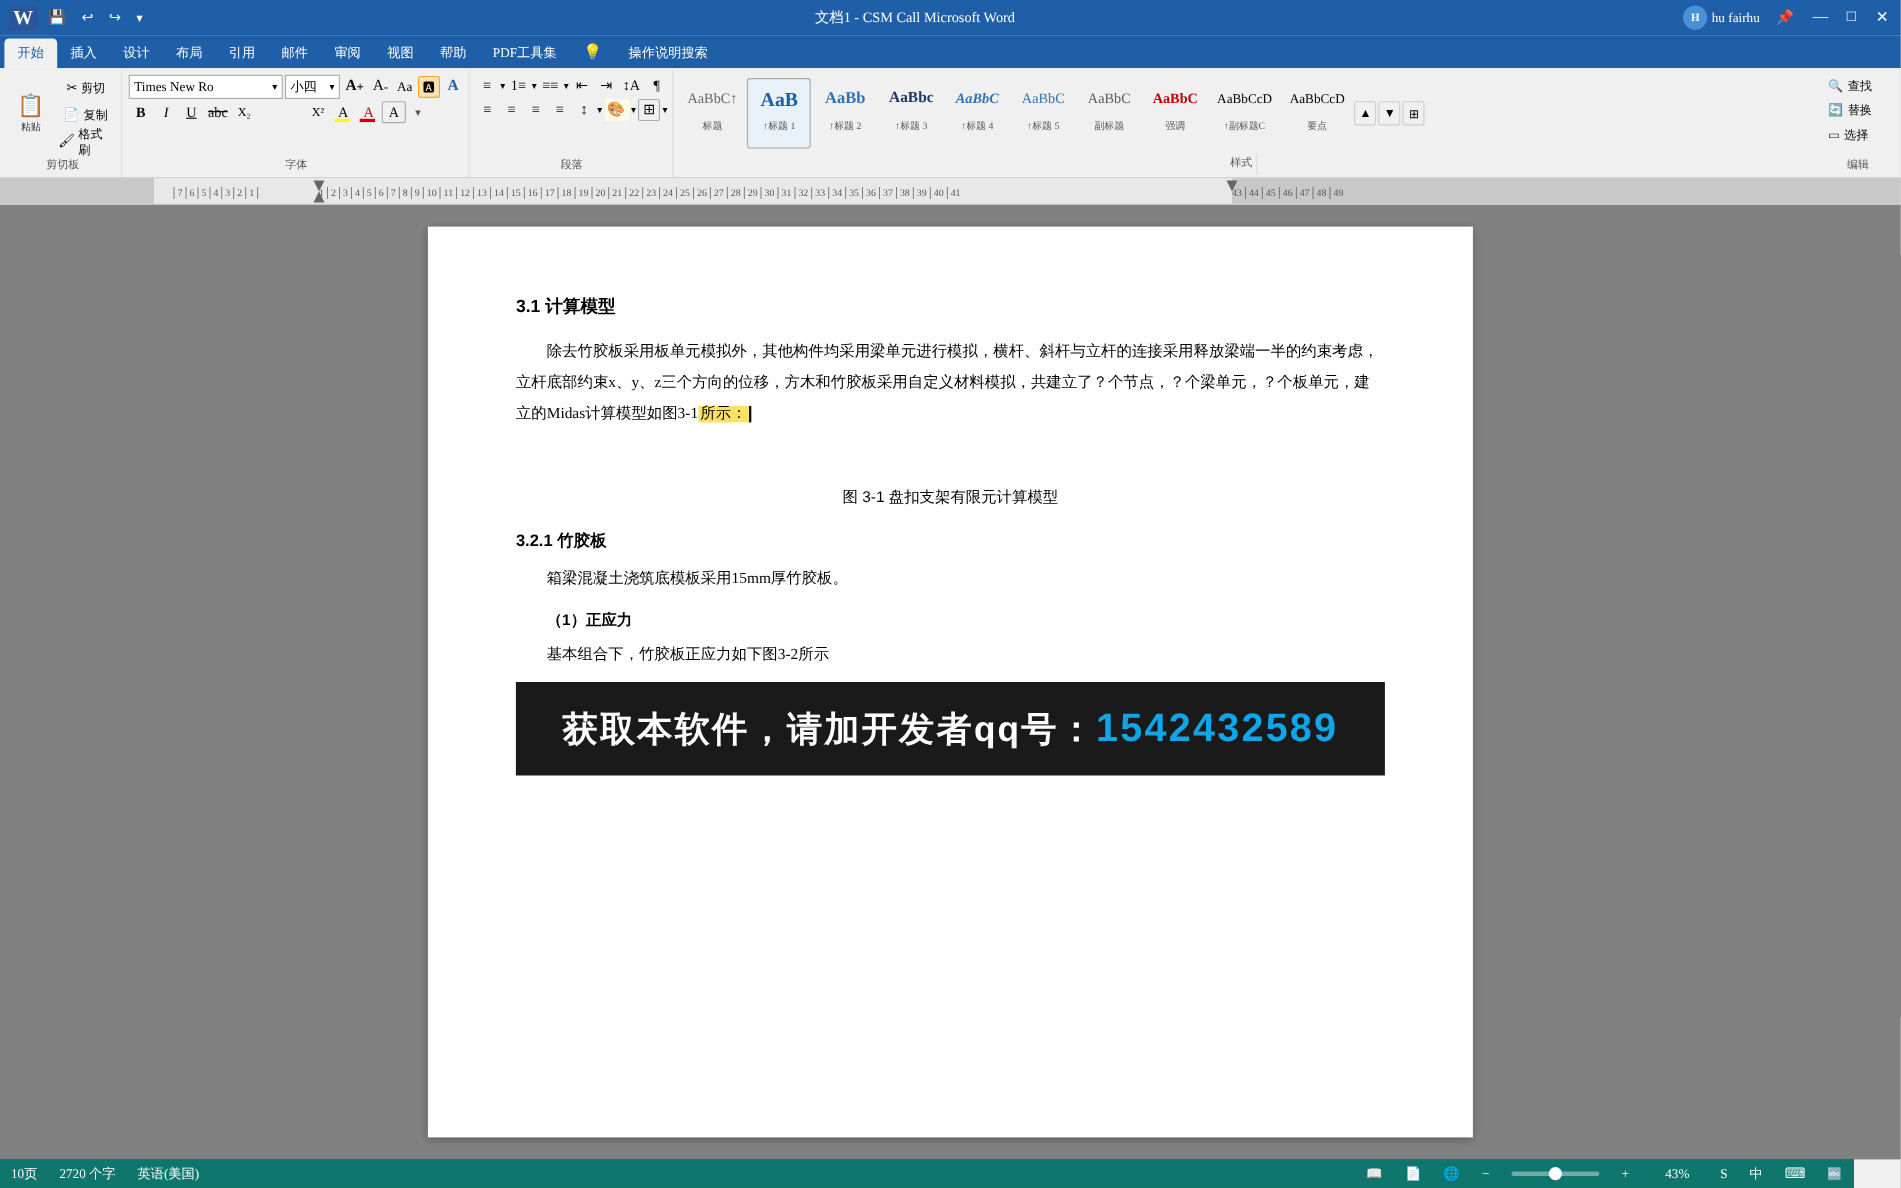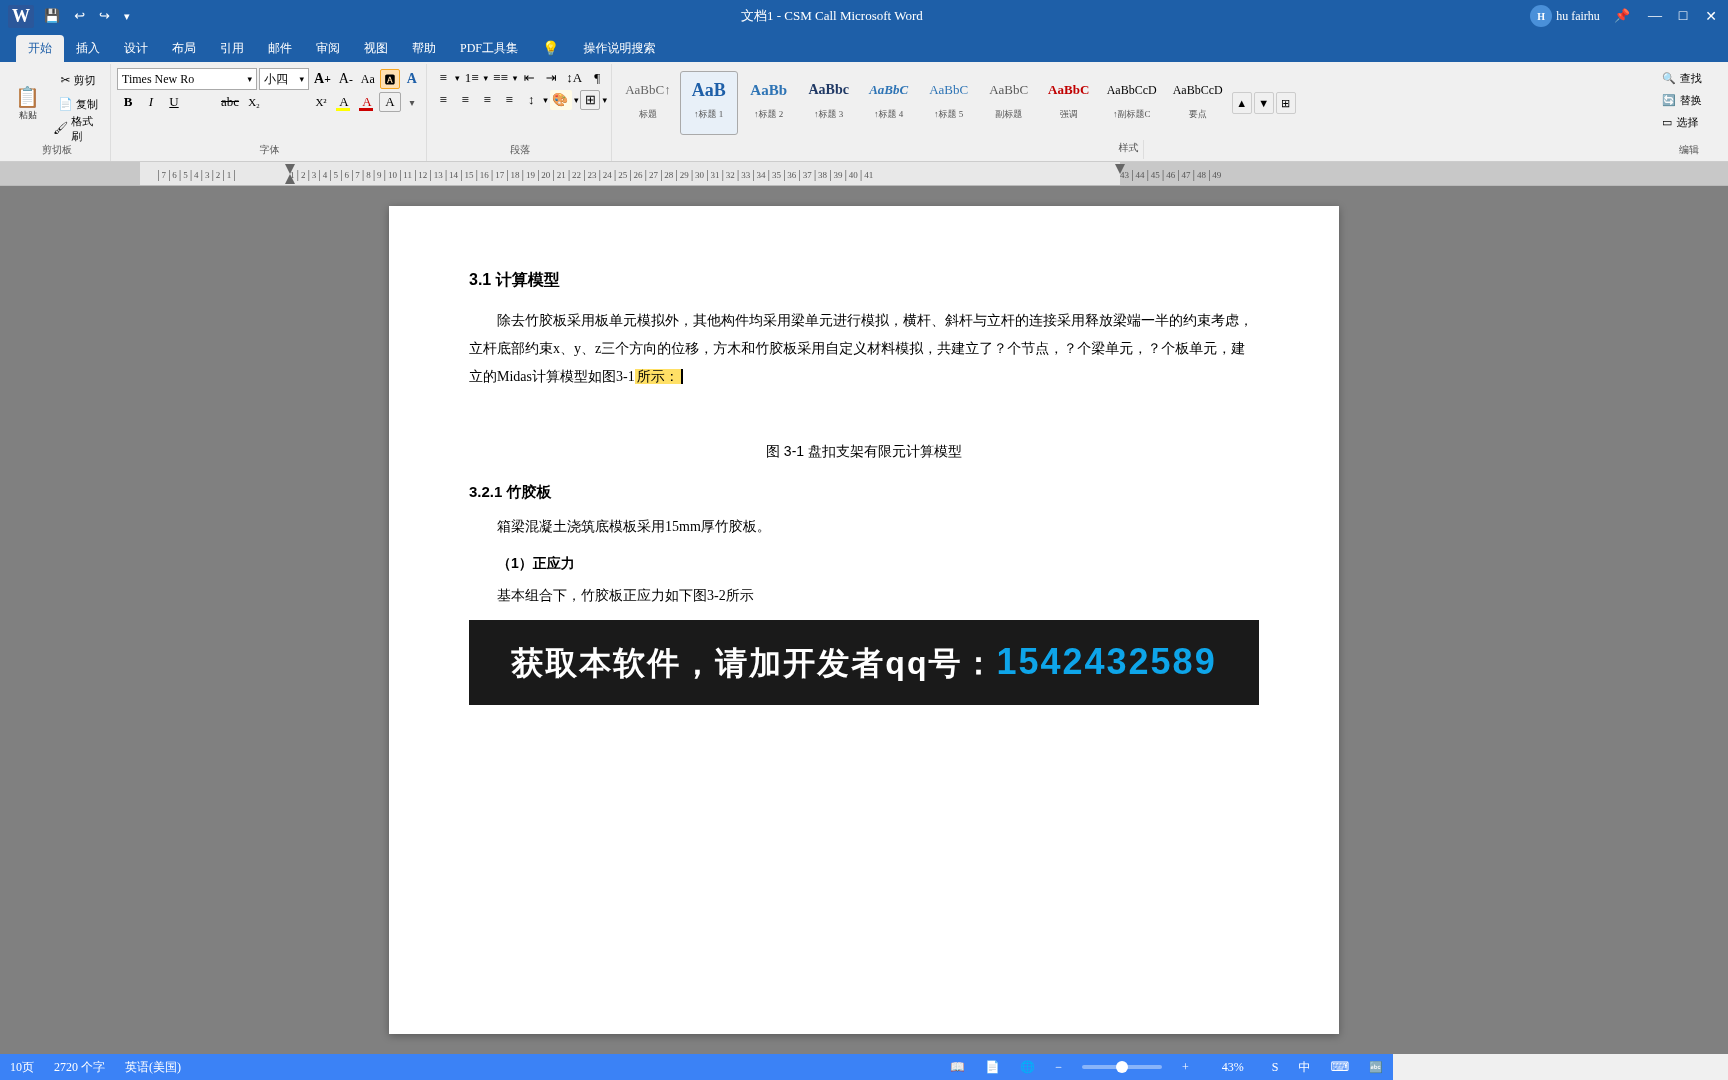--- a/index.html
+++ b/index.html
@@ -20,21 +20,21 @@
     .titlebar-center { flex: 1; text-align: center; font-size: 13px; }
     .titlebar-right { display: flex; align-items: center; gap: 10px; }
     .win-btn { width: 18px; height: 18px; display: flex; align-items: center; justify-content: center; cursor: pointer; font-size: 14px; color: white; }
 
     
     #ribbon-tabs {
       height: 30px;
       background: #1e5fa8;
       display: flex;
       align-items: flex-end;
-      padding-left: 16px;
+      padding-left: 4px;
     }
     .ribbon-tab {
       padding: 5px 12px;
       font-size: 12px;
       color: white;
       cursor: pointer;
       border-radius: 4px 4px 0 0;
       position: relative;
     }
     .ribbon-tab.active { background: #f0f0f0; color: #1e5fa8; font-weight: 500; }
@@ -231,30 +231,30 @@
     }
 
     .cursor-highlight {
       background: #ffe066;
       padding: 0 2px;
     }
 
     
     #statusbar {
       height: 26px;
-      background: #3b82f6;
+      background: #0f766e;
       display: flex;
       align-items: center;
       padding: 0 10px;
       color: white;
       font-size: 12px;
       gap: 20px;
       position: fixed;
       bottom: 0;
-      width: 1393px;
+      width: 1685px;
     }
 
     .font-controls-row {
       display: flex;
       align-items: center;
       gap: 2px;
       width: 100%;
     }
 
     .format-btns-row {
@@ -345,21 +345,21 @@
         <div class="tb-btn-sm" style="font-size:14px;">A<sup>-</sup></div>
         <div class="tb-btn-sm" style="font-size:12px;">Aa</div>
         <div class="tb-btn-sm" style="font-size:12px; background:#ffe0b2; border:1px solid #f5a623; border-radius:2px;">🅰</div>
         <div class="tb-btn-sm" style="font-size:14px; font-weight:bold; color:#1e5fa8;">A</div>
       </div>
 
       <div class="format-btns-row">
         <div class="tb-btn-sm" style="font-weight:bold; font-size:13px; min-width:22px;">B</div>
         <div class="tb-btn-sm" style="font-style:italic; font-size:13px; min-width:22px;">I</div>
         <div class="tb-btn-sm" style="text-decoration:underline; font-size:13px; min-width:22px;">U</div>
-        <div class="tb-btn-sm" style="text-decoration:line-through; font-size:13px; min-width:22px;margin-left:32px;">abc</div>
+        <div class="tb-btn-sm" style="text-decoration:line-through; font-size:13px; min-width:22px;">abc</div>
         <div class="tb-btn-sm" style="font-size:11px; min-width:22px;">X₂</div>
         <div class="tb-btn-sm" style="font-size:11px; min-width:22px;margin-left:44px;">X²</div>
         <div class="tb-btn-sm" style="font-size:13px; min-width:22px; position:relative;">
           <span>A</span>
           <span style="position:absolute; bottom:1px; left:3px; width:14px; height:3px; background:#ffff00;"></span>
         </div>
         <div class="tb-btn-sm" style="font-size:13px; min-width:22px; position:relative;">
           <span style="color:#cc0000;">A</span>
           <span style="position:absolute; bottom:1px; left:3px; width:14px; height:3px; background:#cc0000;"></span>
         </div>

